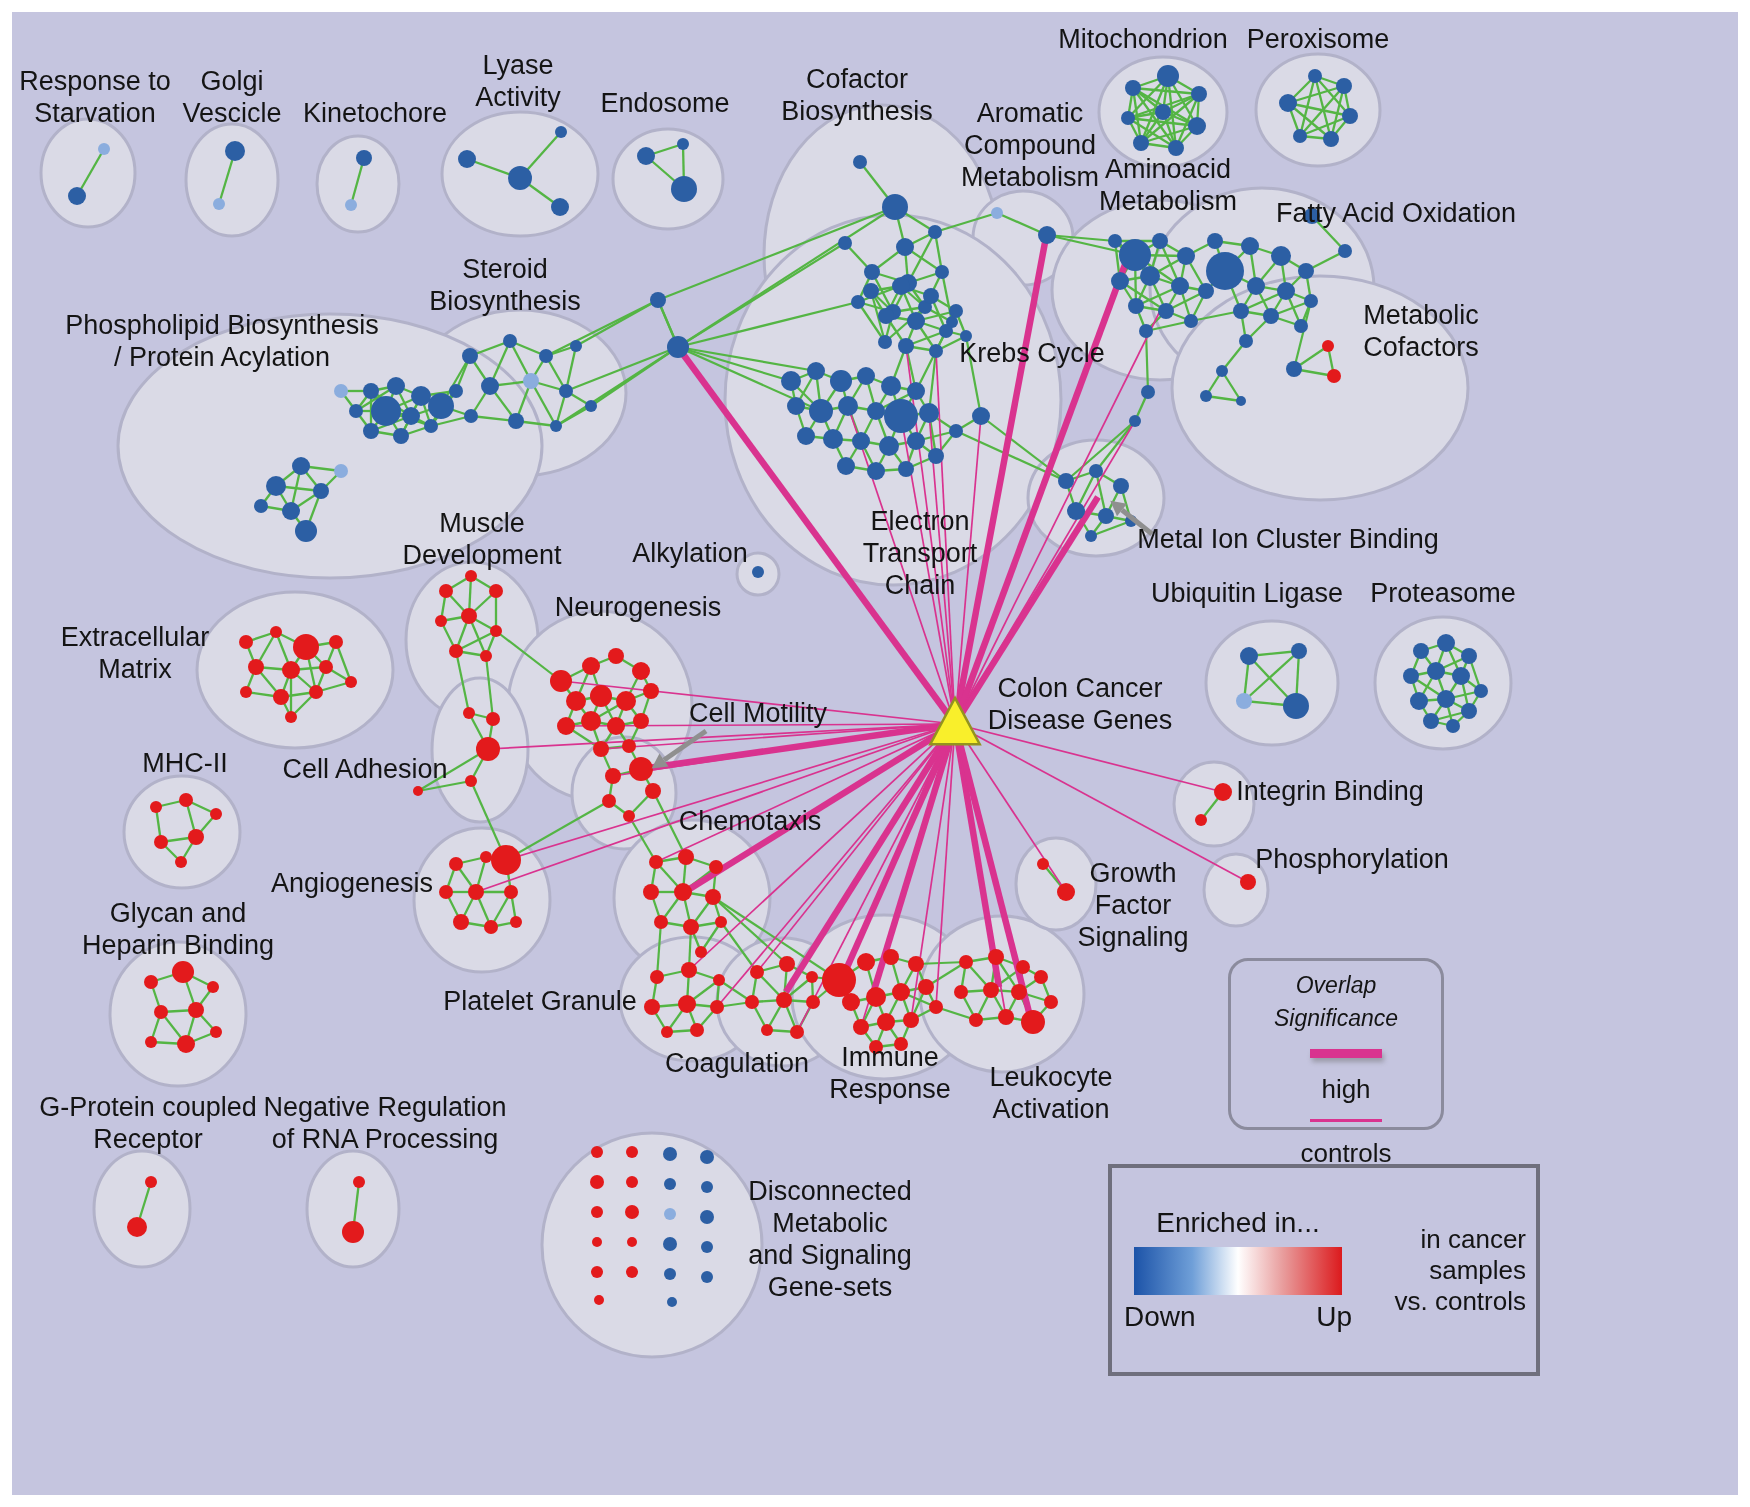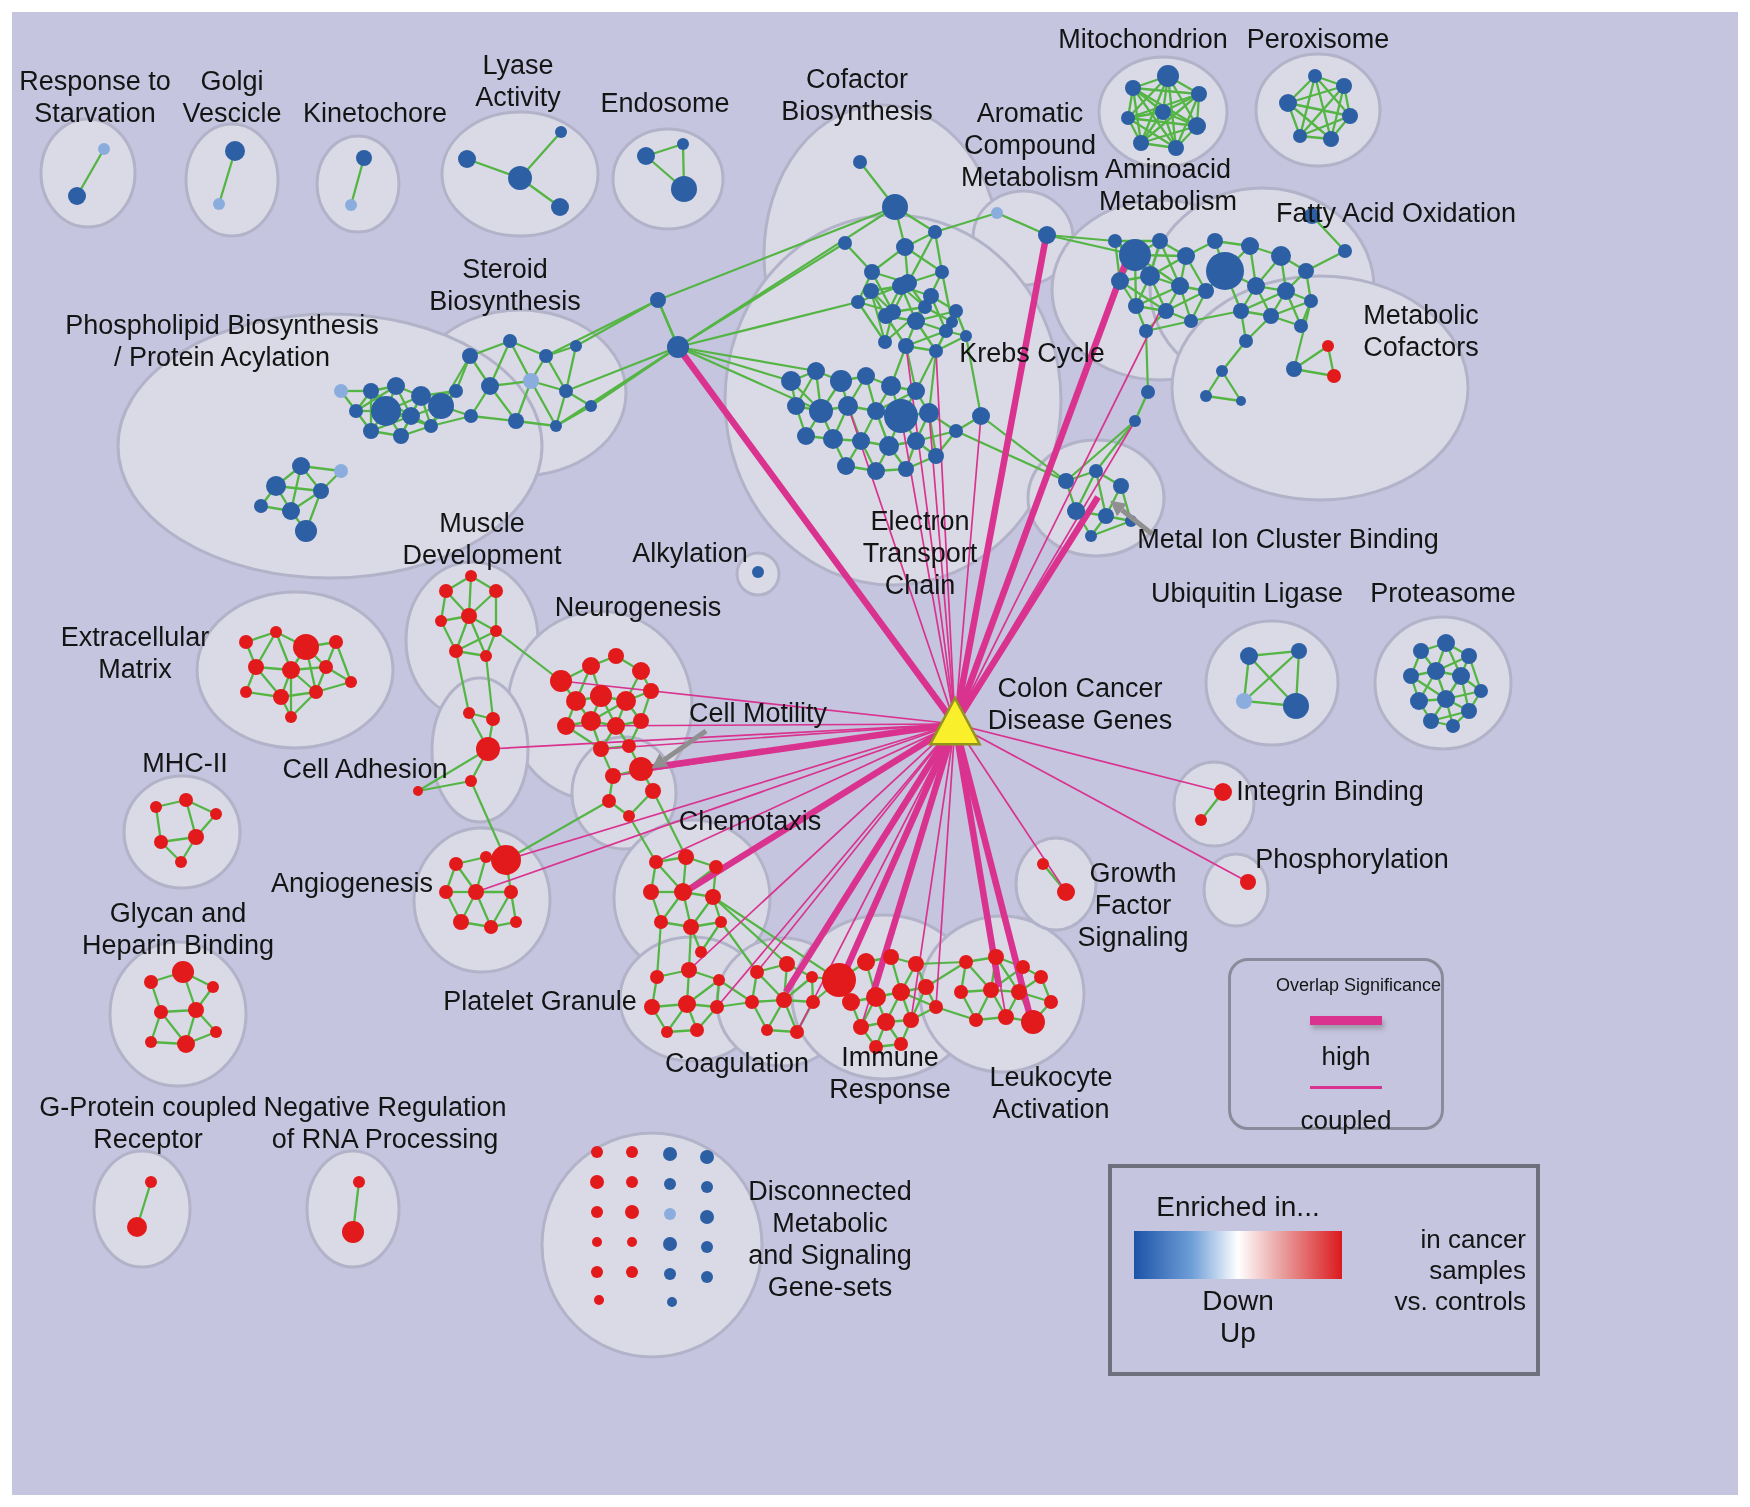--- a/index.html
+++ b/index.html
@@ -2,31 +2,31 @@
 <html><head>
 <meta charset="utf-8">
 <style>
   html,body{margin:0;padding:0;background:#ffffff;}
   #stage{position:relative;width:1750px;height:1507px;background:#ffffff;
          font-family:"Liberation Sans","DejaVu Sans",sans-serif;}
   #diagram{position:absolute;left:0;top:0;font-family:"Liberation Sans","DejaVu Sans",sans-serif;}
   .lbl{font-size:27px;fill:#141414;}
   .legend{position:absolute;box-sizing:border-box;color:#141414;}
   .sig{left:1228px;top:958px;width:216px;height:172px;border:3px solid #8b8b9d;border-radius:20px;padding-top:8px;}
-  .sig-title{font-size:18px;line-height:33px;text-align:right;}
+  .sig-title{font-size:23px;line-height:33px;text-align:center;font-style:italic;}
   .sig-row{display:flex;align-items:center;gap:16px;margin:14px 0 0 20px;font-size:26px;flex-direction:column;}
   .swatch{display:inline-block;width:72px;}
   .swatch-high{height:9px;background:#d9338f;box-shadow:2px 4px 5px #9a9aa8;}
   .swatch-moderate{height:3px;background:#d9338f;}
   .enr{left:1108px;top:1164px;width:432px;height:212px;border:4px solid #6f6f7d;display:flex;align-items:center;padding:6px 10px;gap:12px;}
   .enr-left{width:232px;text-align:center;}
   .enr-title{font-size:28px;margin-bottom:8px;}
   .gradient-bar{height:48px;width:208px;margin:0 auto;
     background:linear-gradient(90deg,#1c53a8 0%,#6f9fd8 28%,#ffffff 50%,#e89b9b 72%,#dc1a1d 100%);}
-  .enr-ends{display:flex;justify-content:space-between;font-size:28px;margin-top:6px;padding:0 2px;flex-direction:column;}
+  .enr-ends{display:flex;justify-content:space-between;font-size:28px;margin-top:6px;padding:0 2px;}
   .enr-right{flex:1;font-size:26px;text-align:right;white-space:pre-line;line-height:31px;}
 </style>
 </head>
 <body>
 
 <div id="stage">
   <svg id="diagram" width="1750" height="1507" viewBox="0 0 1750 1507">
       <rect x="0" y="0" width="1750" height="1507" fill="#ffffff"></rect>
       <rect x="12" y="12" width="1726" height="1483" fill="#c5c5df"></rect>
       <g>
@@ -1081,21 +1081,21 @@
     </svg>
 
   <div class="legend sig">
     <div class="sig-title">Overlap Significance</div>
     <div class="sig-row">
       <span class="swatch swatch-high"></span>
       <span>high</span>
     </div>
     <div class="sig-row">
       <span class="swatch swatch-moderate"></span>
-      <span>coupled</span>
+      <span>controls</span>
     </div>
   </div>
 
   <div class="legend enr">
     <div class="enr-left">
       <div class="enr-title">Enriched in...</div>
       <div class="gradient-bar"></div>
       <div class="enr-ends">
         <span>Down</span>
         <span>Up</span>

